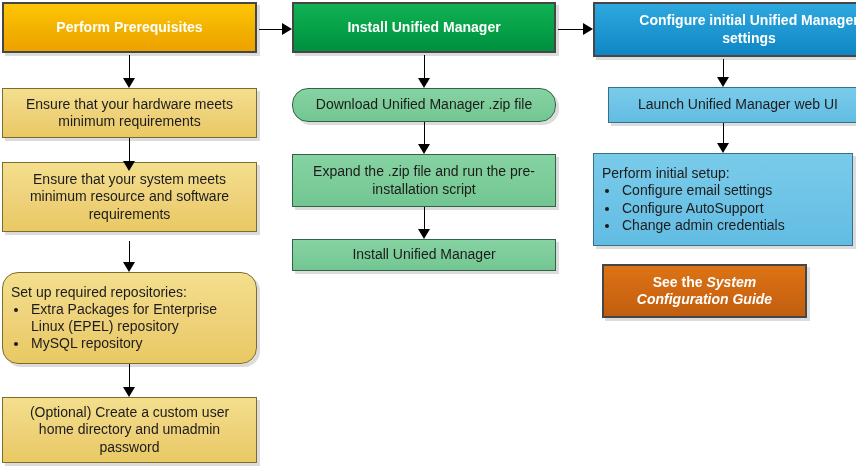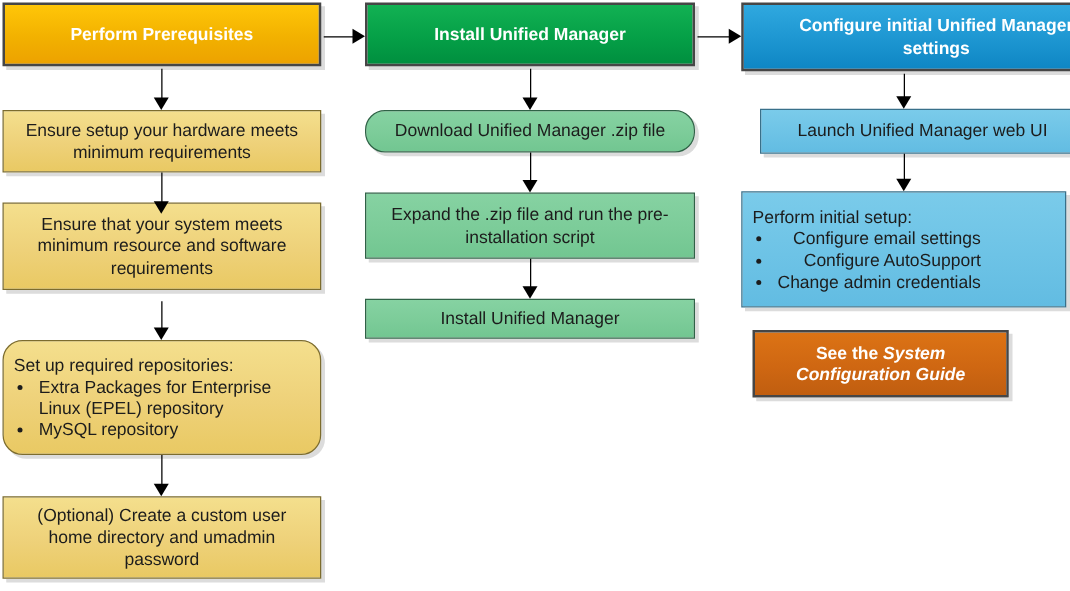--- a/index.html
+++ b/index.html
@@ -42,21 +42,21 @@
   .harrow .head{position:absolute;right:0;top:0;width:0;height:0;
     border-top:6.5px solid transparent;border-bottom:6.5px solid transparent;border-left:10px solid #000;}
 </style>
 </head>
 <body>
 
 <div id="stage">
 
   <div class="box hdr hdr-yellow" style="left:2px;top:2px;width:255px;height:51px;">Perform Prerequisites</div>
 
-  <div class="box step step-yellow" style="left:2px;top:88px;width:255px;height:50px;">Ensure setup your hardware meets minimum requirements</div>
+  <div class="box step step-yellow" style="left:2px;top:88px;width:255px;height:50px;">Ensure that your hardware meets minimum requirements</div>
 
   <div class="box step step-yellow" style="left:2px;top:162px;width:255px;height:70px;">Ensure that your system meets minimum resource and software requirements</div>
 
   <div class="box step step-yellow step-left" style="left:2px;top:272px;width:255px;height:92px;border-radius:16px;">
     <div>Set up required repositories:</div>
     <ul class="bullets">
       <li>Extra Packages for Enterprise Linux (EPEL) repository</li>
       <li>MySQL repository</li>
     </ul>
   </div>
@@ -68,21 +68,21 @@
   <div class="box step step-green" style="left:292px;top:88px;width:264px;height:34px;border-radius:16px;">Download Unified Manager .zip file</div>
 
   <div class="box step step-green" style="left:292px;top:154px;width:264px;height:53px;">Expand the .zip file and run the pre-installation script</div>
 
   <div class="box step step-green" style="left:292px;top:239px;width:264px;height:32px;">Install Unified Manager</div>
 
   <div class="box hdr hdr-blue" style="left:593px;top:2px;width:312px;height:55px;">Configure initial Unified Manager settings</div>
 
   <div class="box step step-blue" style="left:608px;top:87px;width:260px;height:36px;">Launch Unified Manager web UI</div>
 
-  <div class="box step step-blue step-left" style="left:593px;top:153px;width:260px;height:93px;text-align:right;">
+  <div class="box step step-blue step-left" style="left:593px;top:153px;width:260px;height:93px;">
     <div>Perform initial setup:</div>
     <ul class="bullets">
       <li>Configure email settings</li>
       <li>Configure AutoSupport</li>
       <li>Change admin credentials</li>
     </ul>
   </div>
 
   <div class="box note" style="left:602px;top:264px;width:205px;height:54px;">
     <div>

